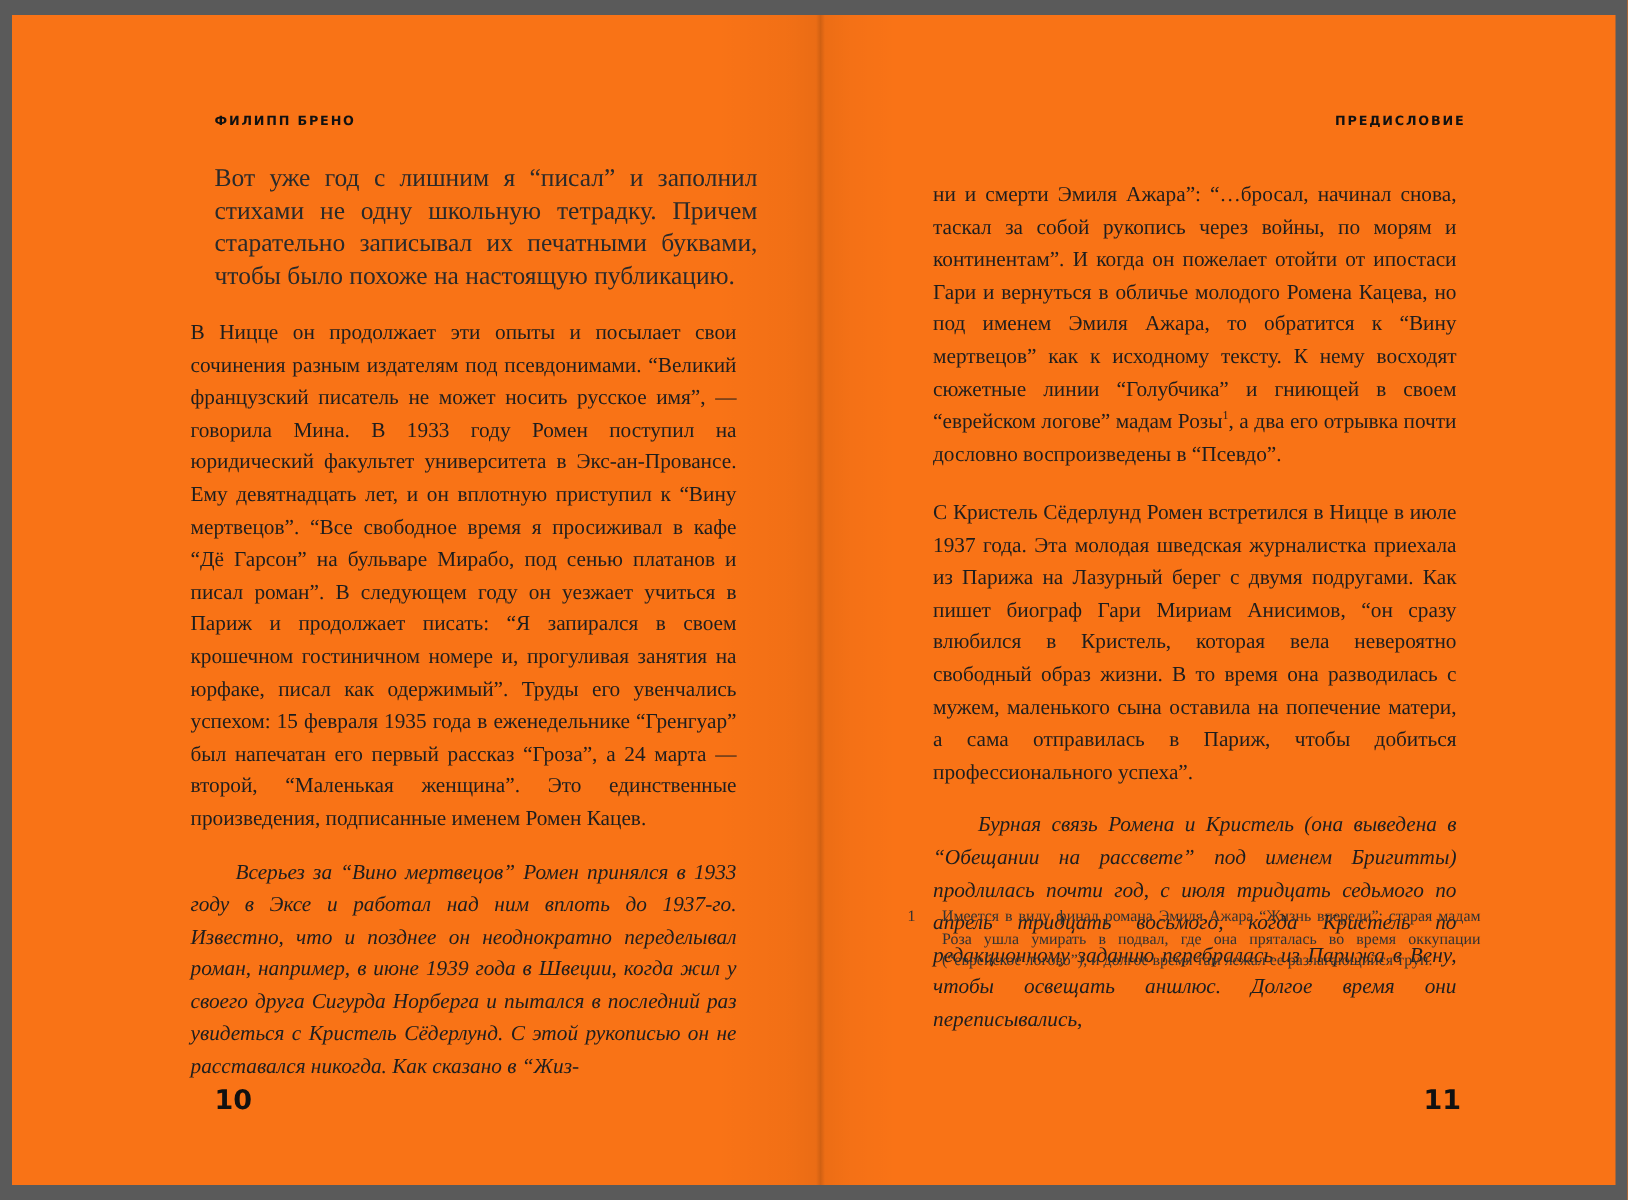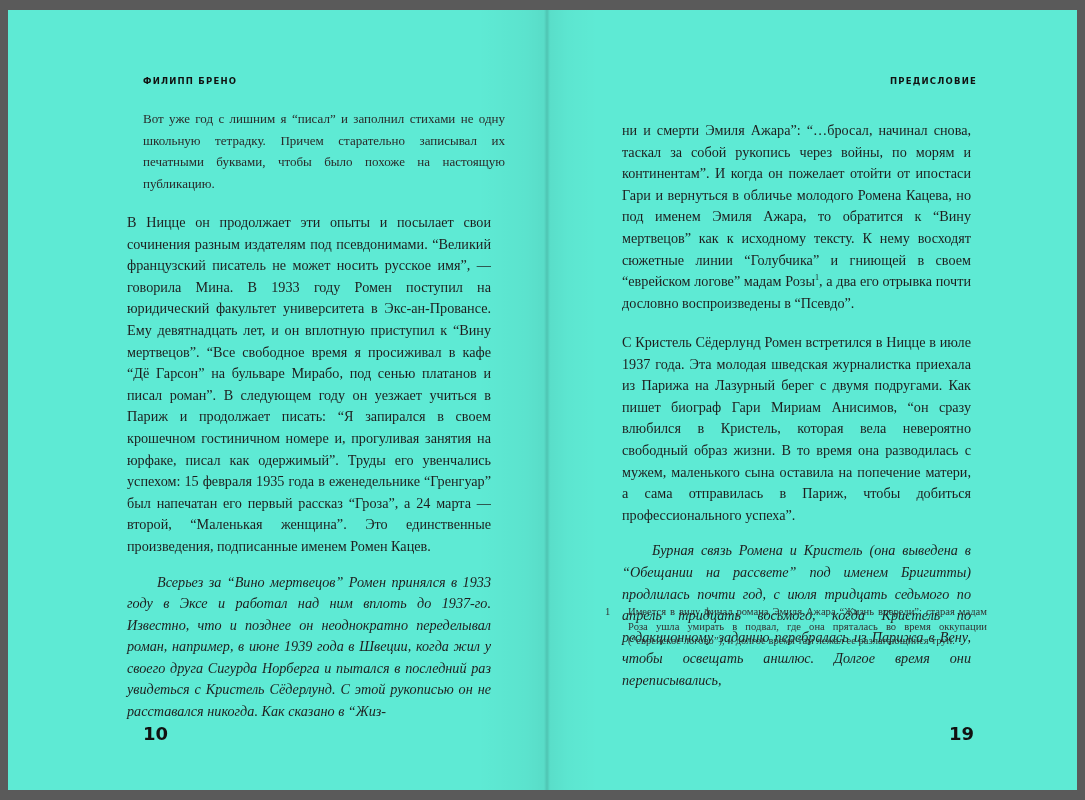--- a/index.html
+++ b/index.html
@@ -8,21 +8,21 @@
       background: #5a5a5a;
       position: relative;
       overflow: hidden;
       font-family: "Liberation Serif", "DejaVu Serif", serif;
       color: #1e1e1e;
     }
     .spread {
       position: absolute;
       left: 8px; top: 10px;
       width: 1069px; height: 780px;
-      background: #5eead4;
+      background: #f97316;
       overflow: hidden;
     }
     .gutter-shade {
       position: absolute;
       left: 470px; top: 0; width: 120px; height: 100%;
       background: linear-gradient(to right,
         rgba(0,0,0,0) 0%,
         rgba(0,0,0,0.03) 40%,
         rgba(0,0,0,0.06) 55%,
         rgba(0,0,0,0.16) 57.5%,
@@ -54,21 +54,21 @@
       text-align: justify;
       hyphens: manual;
     }
     .page-left .body { left: 105px; top: 188px; width: 392px; }
     .page-right .body1 { left: 67px; top: 96px; width: 377px; }
     .page-right .body2 { left: 67px; top: 308px; width: 377px; }
 
     .quote {
       position: absolute;
       left: 135px; top: 98px; width: 362px;
-      font-size: 13px;
+      font-size: 17px;
       line-height: 21.5px;
       text-align: justify;
       color: #2a2a2a;
     }
     .para { margin: 14px; }
     .para.indent { text-indent: 30px; font-style: italic; }
 
     .footnote {
       position: absolute;
       left: 64px; top: 595px; width: 382px;
@@ -126,15 +126,15 @@
     <div class="text-block body2">
       <p class="para">С Кристель Сёдерлунд Ромен встретился в Ницце в июле 1937 года. Эта молодая шведская журналистка приехала из Парижа на Лазурный берег с двумя подругами. Как пишет биограф Гари Мириам Анисимов, “он сразу влюбился в Кристель, которая вела невероятно свободный образ жизни. В то время она разводилась с мужем, маленького сына оставила на попечение матери, а сама отправилась в Париж, чтобы добиться профессионального успеха”.</p>
       <p class="para indent">Бурная связь Ромена и Кристель (она выведена в “Обещании на рассвете” под именем Бригитты) продлилась почти год, с июля тридцать седьмого по апрель тридцать восьмого, когда Кристель по редакционному заданию перебралась из Парижа в Вену, чтобы освещать аншлюс. Долгое время они переписывались,</p>
     </div>
 
     <div class="footnote">
       <span class="fn-num">1</span>
       <span class="fn-text">Имеется в виду финал романа Эмиля Ажара “Жизнь впереди”: старая мадам Роза ушла умирать в подвал, где она пряталась во время оккупации (“еврейское логово”), и долгое время там лежал ее разлагающийся труп.</span>
     </div>
 
-    <div class="folio">19</div>
+    <div class="folio">11</div>
   </div>
 </div>
 
 </body></html>

